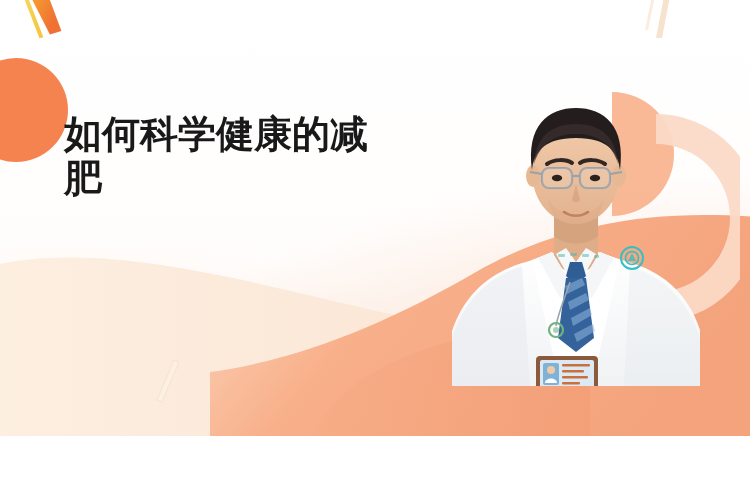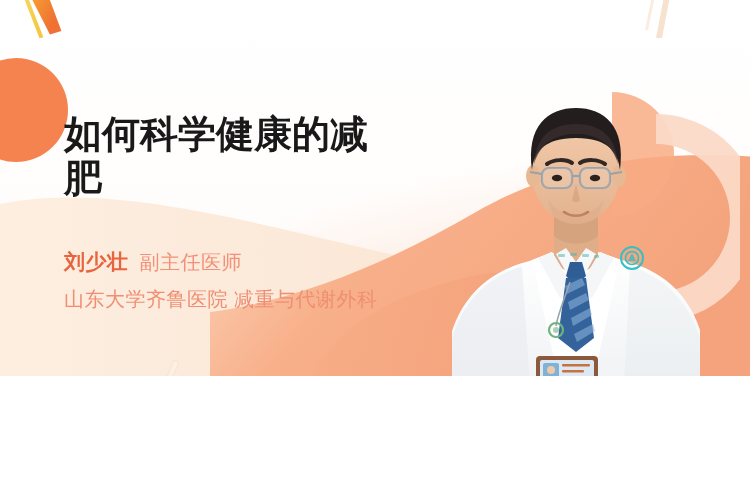--- a/index.html
+++ b/index.html
@@ -8,21 +8,21 @@
     padding: 0;
     background: #ffffff;
   }
   body {
     font-family: "Liberation Sans", "DejaVu Sans", sans-serif;
   }
 
   .card {
     position: relative;
     width: 750px;
-    height: 376px;
+    height: 436px;
     overflow: hidden;
     background: #ffffff;
   }
 
   
   .bg-base {
     position: absolute;
     inset: 0;
     background:
       radial-gradient(120% 90% at 92% 96%, #fbdcc9 0%, rgba(253,240,232,0) 62%),
@@ -369,21 +369,14 @@
           </g>
         </g>
       </g>
     </svg>
   </div>
 
   <div class="text-block">
     <h1 class="headline">如何科学健康的减肥</h1>
   </div>
 
-  <div class="byline">
-    <div class="byline-row">
-      <span class="doctor-name">刘少壮</span>
-      <span class="doctor-title">副主任医师</span>
-    </div>
-    <div class="affiliation">山东大学齐鲁医院  减重与代谢外科</div>
-  </div>
 
 </div>
 
 </body></html>

